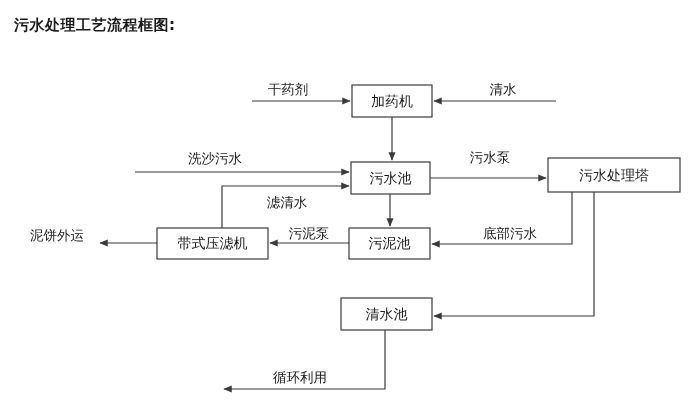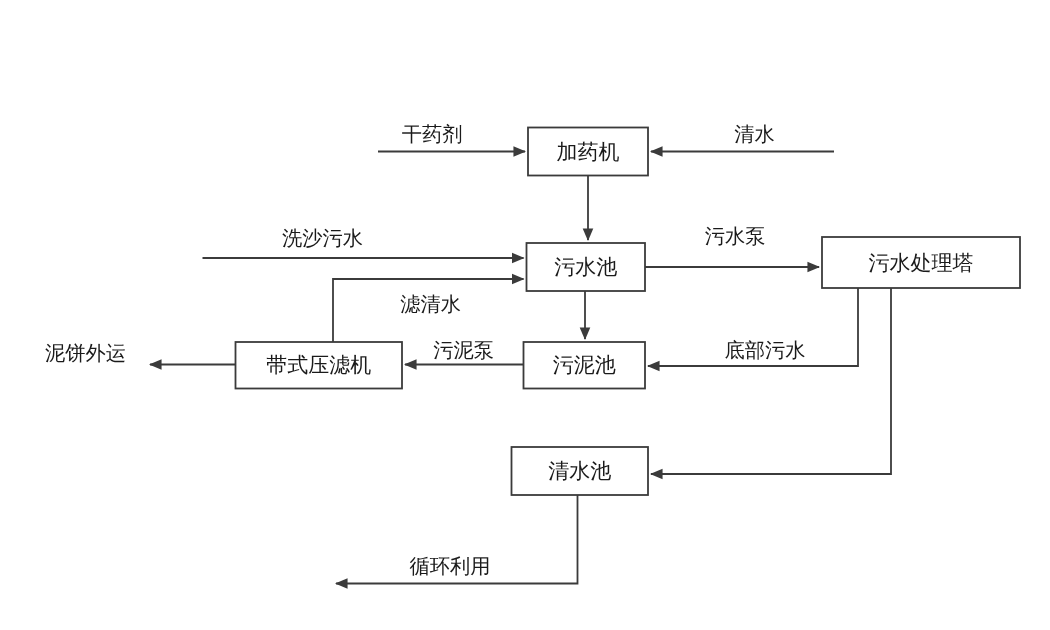--- a/index.html
+++ b/index.html
@@ -55,20 +55,21 @@
     fill: none;
     stroke: #3b3b3b;
     stroke-width: 1.2;
   }
 </style>
 </head>
 <body>
 
 <div id="page">
 
+  <div id="title">污水处理工艺流程框图:</div>
 
   <svg id="flow" viewBox="0 0 700 420">
     <defs>
       <marker id="arrow" viewBox="0 0 10 10" refX="9.2" refY="5" markerWidth="7" markerHeight="7" orient="auto-start-reverse">
         <path d="M 0 0.8 L 10 5 L 0 9.2 z" fill="#3b3b3b"></path>
       </marker>
     </defs>
 
     <path class="link" d="M 252 101 L 350 101" marker-end="url(#arrow)"></path>
     <text class="edgelabel" x="288" y="94">干药剂</text>

